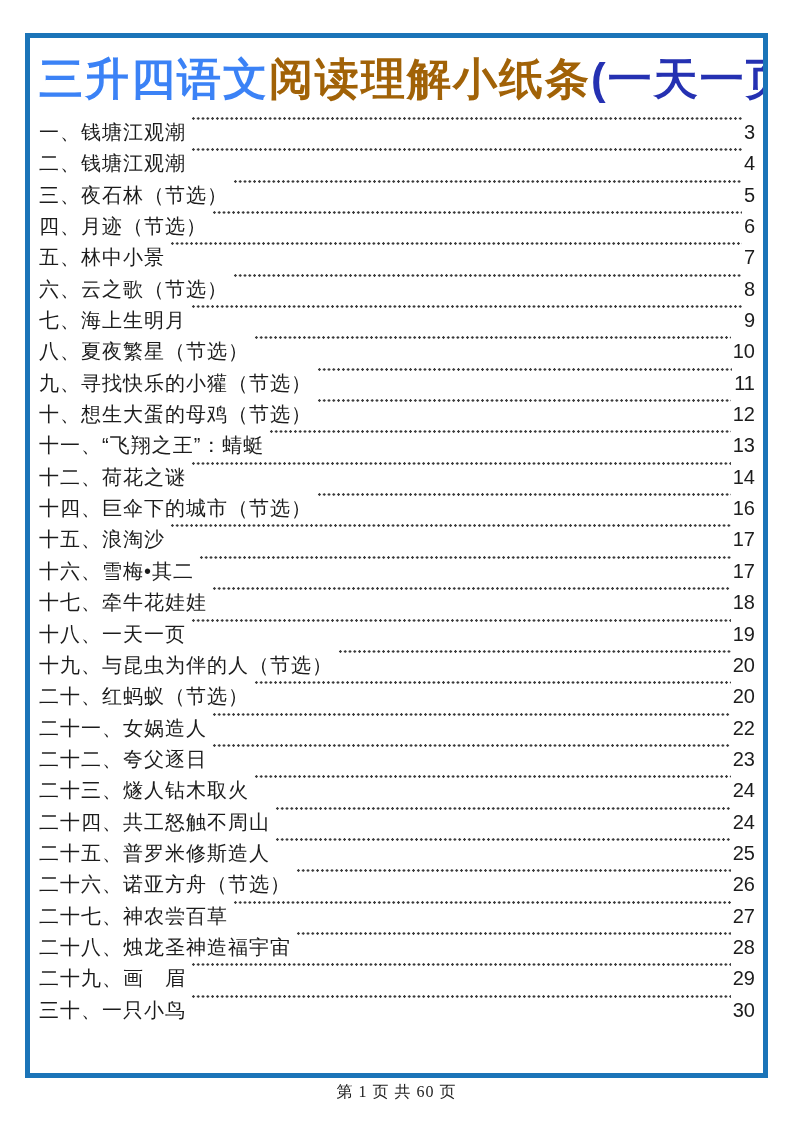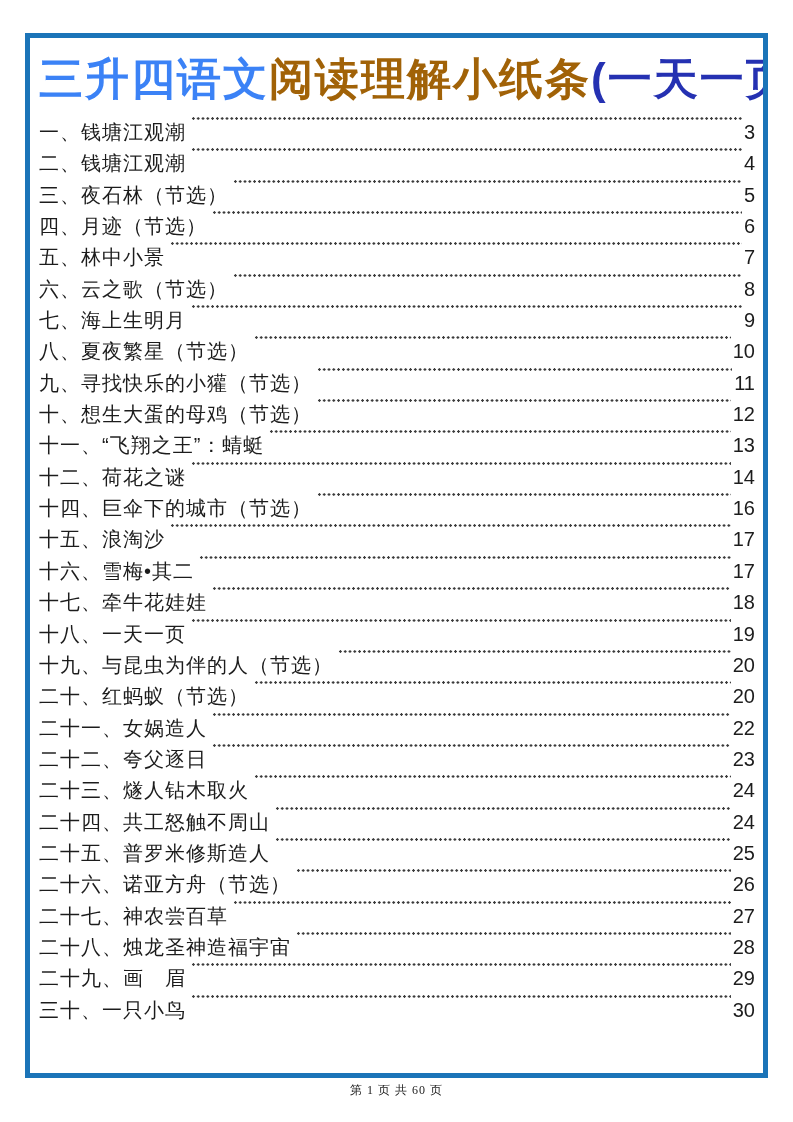--- a/index.html
+++ b/index.html
@@ -63,21 +63,21 @@
     white-space: nowrap;
     font-size: 20px;
     letter-spacing: 0;
   }
   .footer {
     position: absolute;
     left: 0; top: 1082px;
     width: 793px;
     text-align: center;
     font-family: "Liberation Serif", "DejaVu Serif", serif;
-    font-size: 12px;
+    font-size: 16px;
     color: #222222;
     letter-spacing: 1px;
   }
 </style>
 </head>
 <body>
 
 <div class="page">
   <div class="frame">
     <h1 class="title"><span class="t-black">三升四语文</span><span class="t-red">阅读理解小纸条</span><span class="t-blue">(一天一页)</span></h1>

